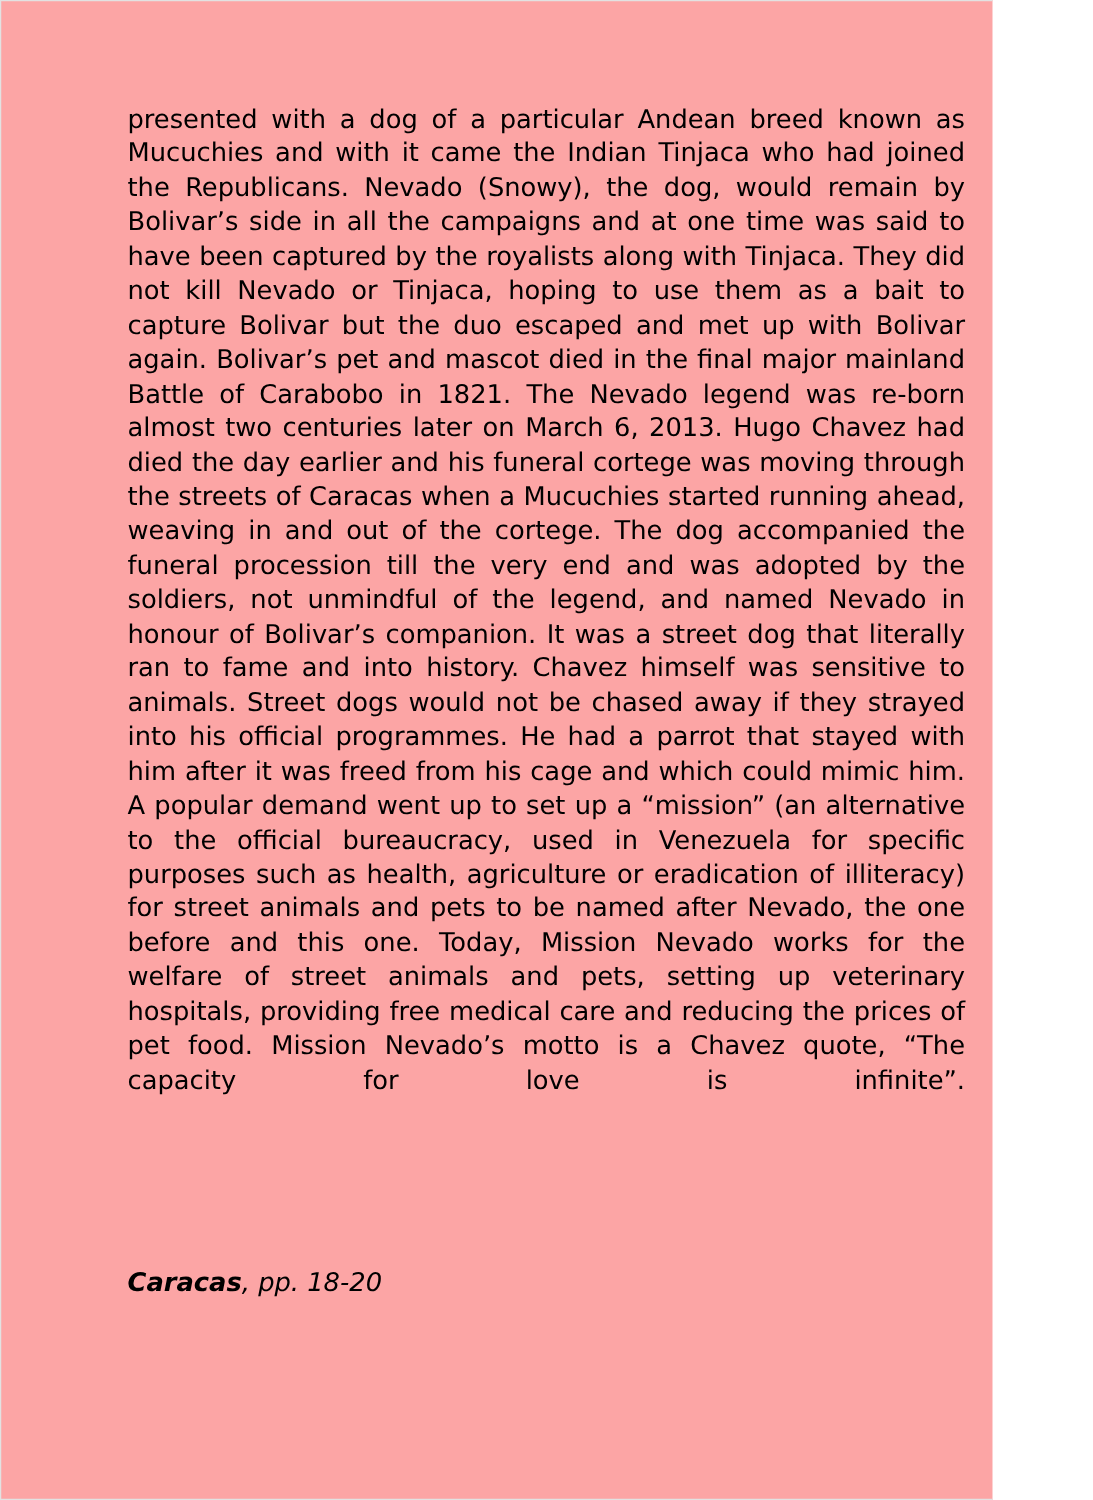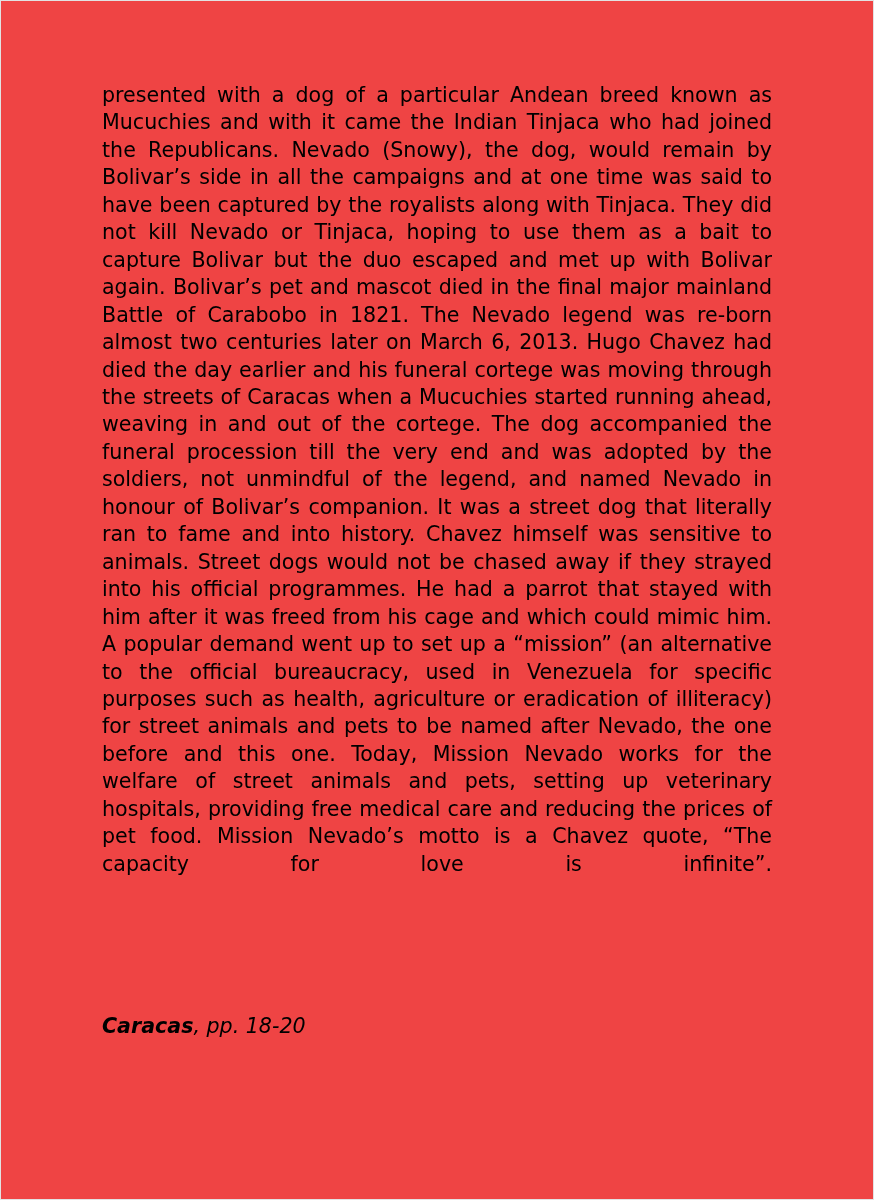--- a/index.html
+++ b/index.html
@@ -3,23 +3,23 @@
 <meta charset="utf-8">
 <style>
   html, body {
     margin: 0;
     padding: 0;
     background: #ffffff;
   }
 
   .page {
     position: relative;
-    width: 874px;
+    width: 794px;
     height: 1200px;
-    background: #ef4444;
+    background: #fca5a5;
     box-sizing: border-box;
     overflow: hidden;
     font-family: "DejaVu Sans", sans-serif;
     color: #000000;
   }
 
   
   .page-edge {
     position: absolute;
     left: 0;

